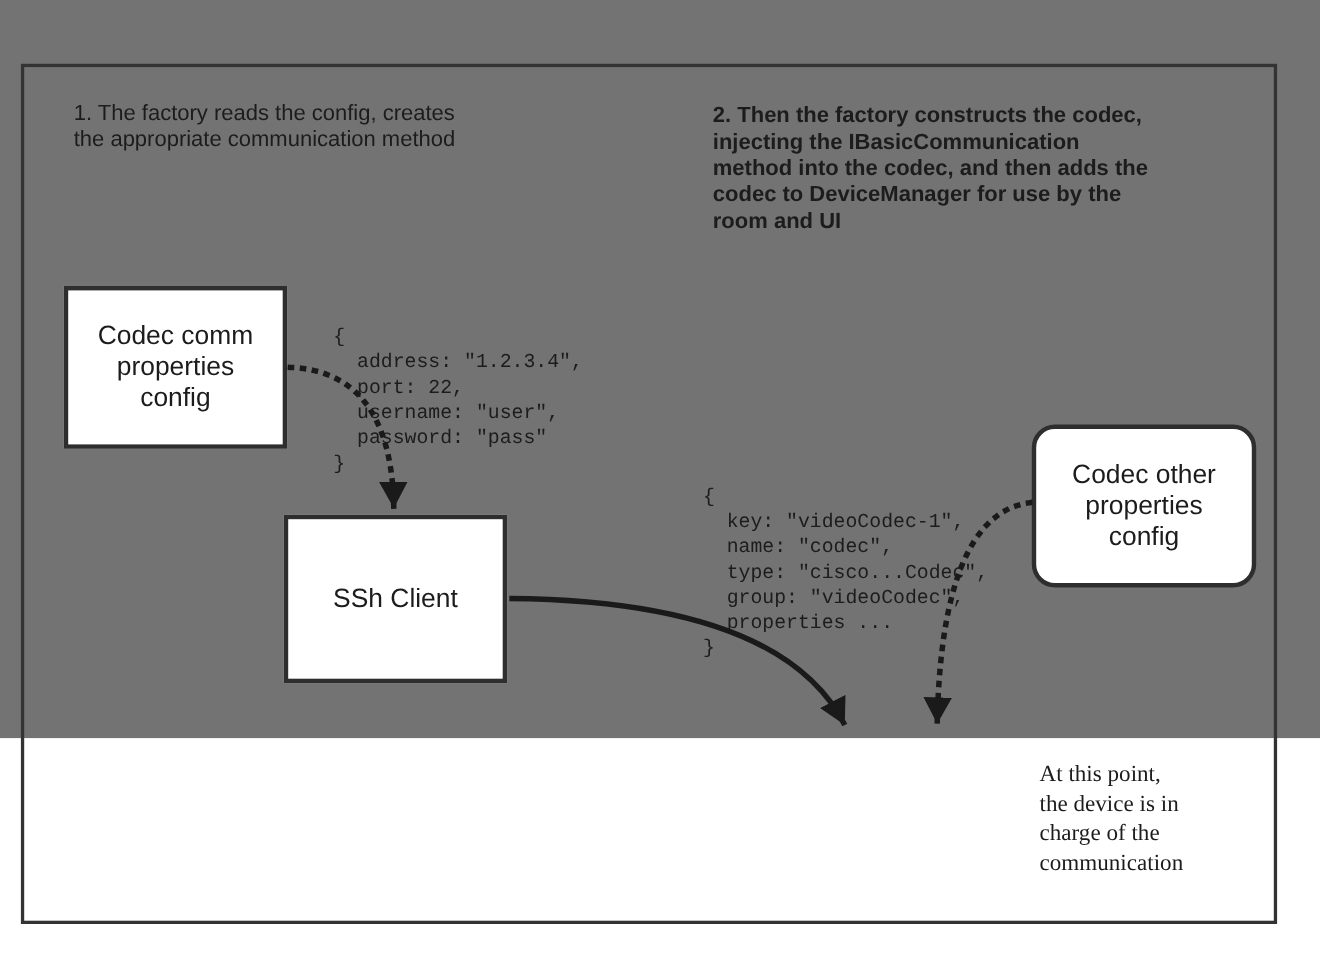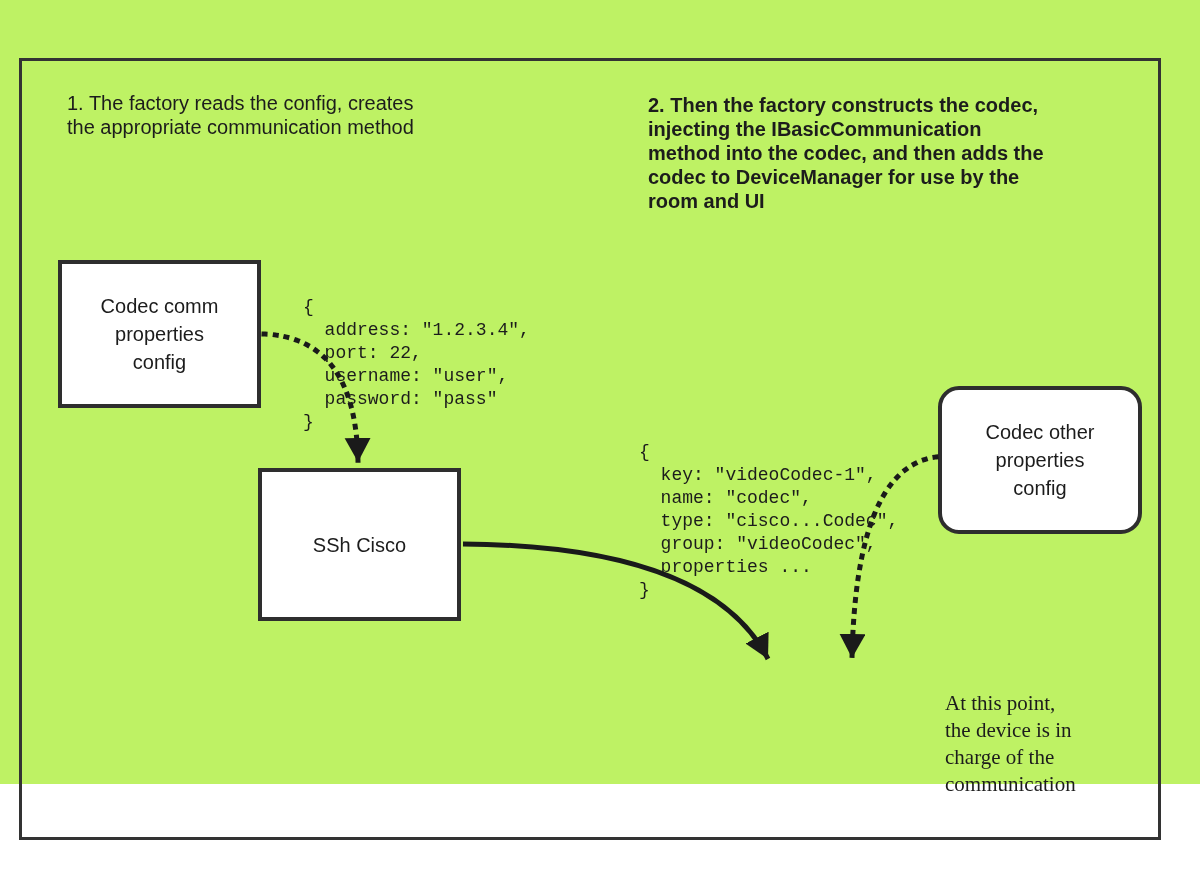--- a/index.html
+++ b/index.html
@@ -6,22 +6,22 @@
   html, body { background: #ffffff; }
   body {
     width: 1200px; height: 880px;
     font-family: "Liberation Sans", sans-serif;
     color: #1c1c1c;
     position: relative;
     overflow: hidden;
   }
   .stage {
     position: absolute; left: 0; top: 0;
-    width: 1200px; height: 784px;
-    background: #bef264;
+    width: 1200px; height: 671px;
+    background: #737373;
   }
   .frame {
     position: absolute;
     left: 19px; top: 58px;
     width: 1142px; height: 782px;
     border: 3px solid #333333;
     background: transparent;
   }
   .note {
     position: absolute;
@@ -34,21 +34,21 @@
   .note-step2 { left: 648px; top: 93px;  width: 480px; font-weight: bold; }
   .note-closing { left: 945px; top: 690px; width: 210px; font-size: 21px; line-height: 27px; font-family: Liberation Serif, serif; }
   .node {
     position: absolute;
     border: 4px solid #2e2e2e;
     background: #ffffff;
     display: flex;
     align-items: center;
     justify-content: center;
     text-align: center;
-    font-size: 20px;
+    font-size: 24px;
     line-height: 28px;
     white-space: pre-line;
     color: #1c1c1c;
   }
   .node-codec-comm  { left: 58px;  top: 260px; width: 203px; height: 148px; }
   .node-ssh-client  { left: 258px; top: 468px; width: 203px; height: 153px; }
   .node-codec-other { left: 938px; top: 386px; width: 204px; height: 148px; border-radius: 21px; }
   .node-cisco-codec { left: 710px; top: 663px; width: 202px; height: 150px; }
   .code {
     position: absolute;
@@ -99,21 +99,21 @@
   properties ...
 }</pre>
 
   <div class="node node-codec-comm">
     <span>Codec comm
 properties
 config</span>
   </div>
 
   <div class="node node-ssh-client">
-    <span>SSh Cisco</span>
+    <span>SSh Client</span>
   </div>
 
   <div class="node node-codec-other">
     <span>Codec other
 properties
 config</span>
   </div>
 
 
   <div class="note note-closing">At this point,

